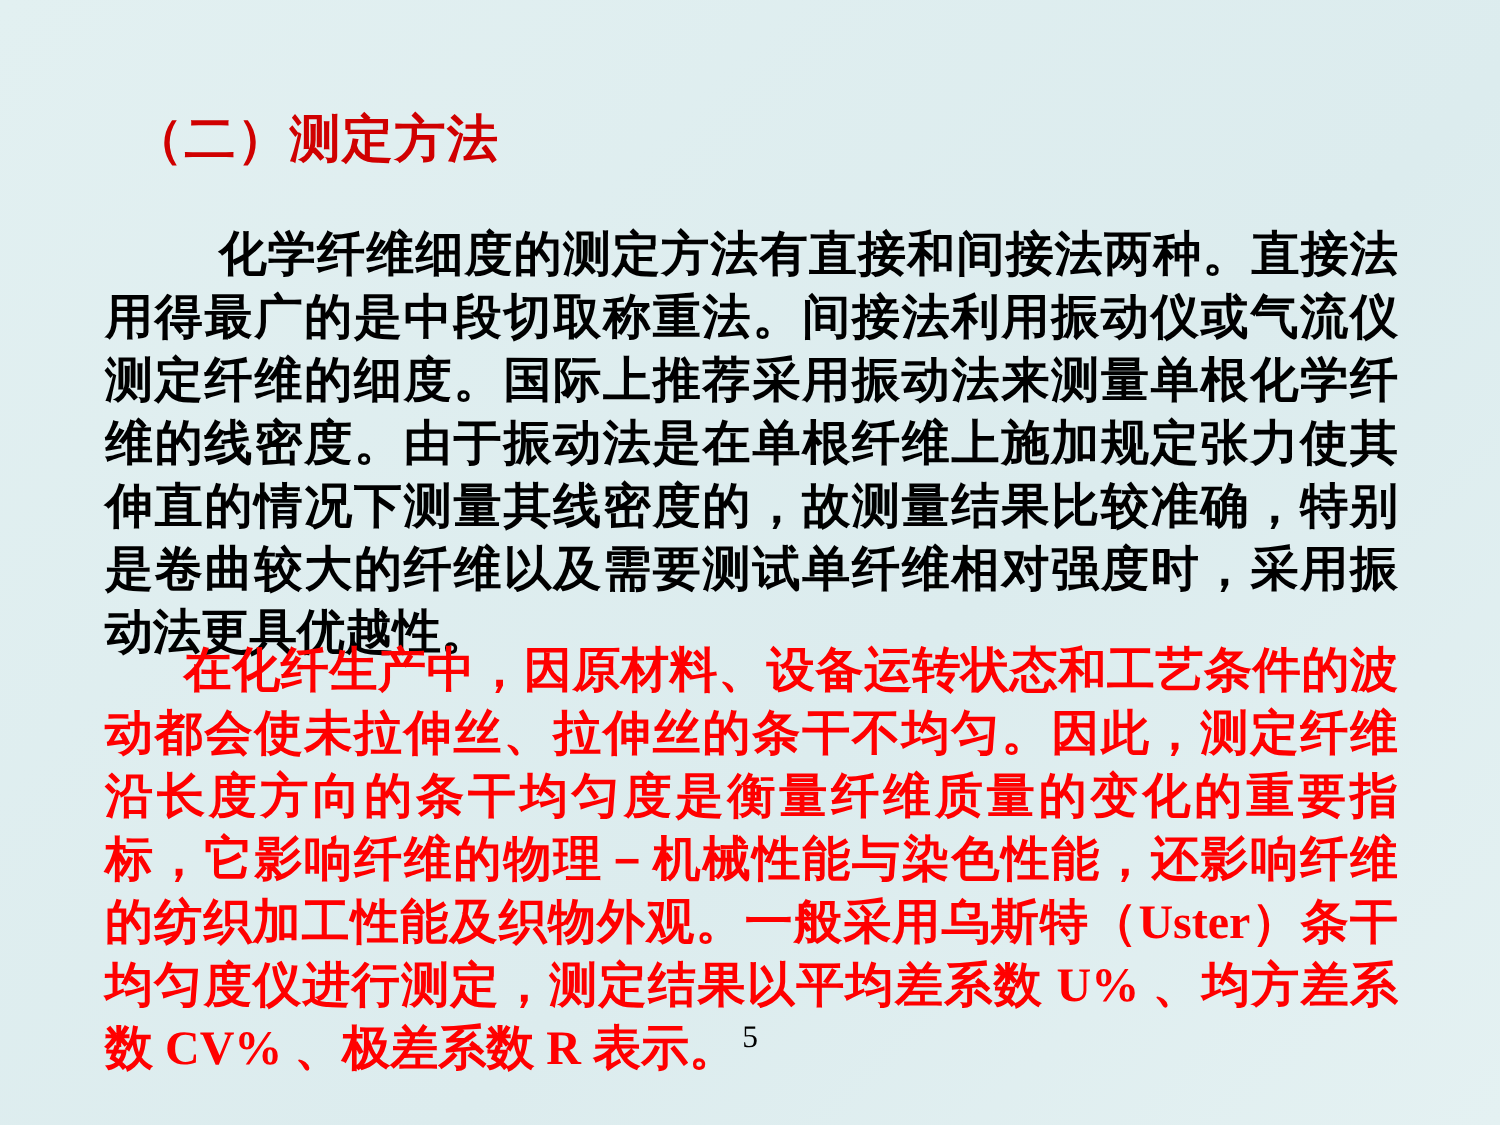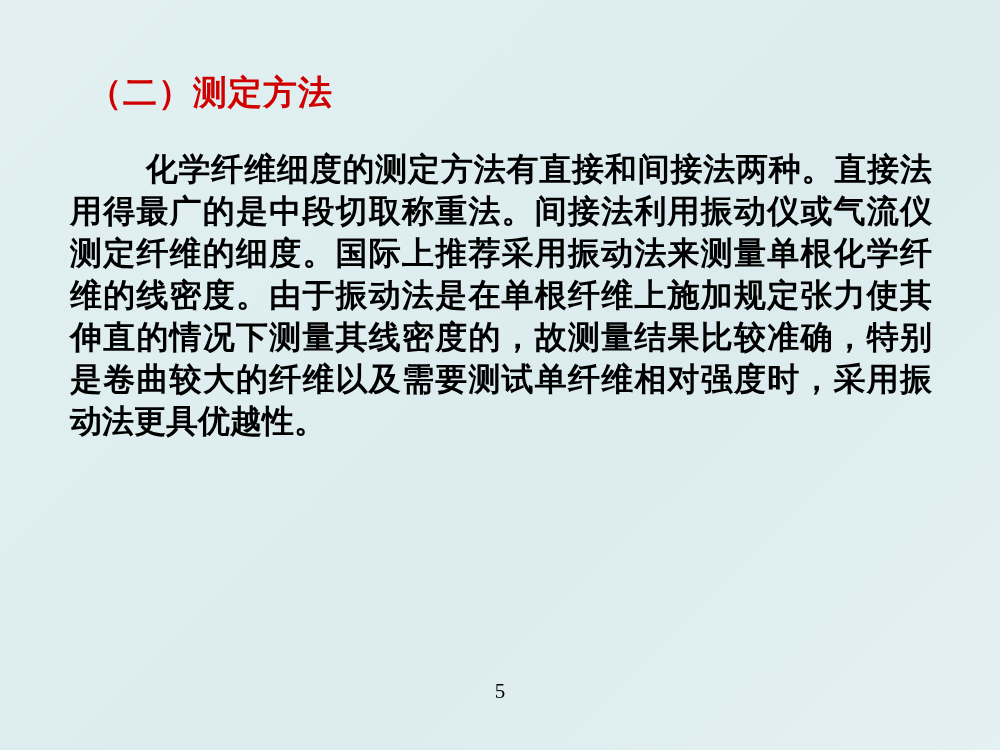--- a/index.html
+++ b/index.html
@@ -71,16 +71,19 @@
 <body>
 
 <div class="slide">
 
   <div class="slide-title">（二）测定方法</div>
 
   <div class="body-block para-black">
     <span class="indent"></span><span>化学纤维细度的测定方法有直接和间接法两种。直接法用得最广的是中段切取称重法。间接法利用振动仪或气流仪测定纤维的细度。国际上推荐采用振动法来测量单根化学纤维的线密度。由于振动法是在单根纤维上施加规定张力使其伸直的情况下测量其线密度的，故测量结果比较准确，特别是卷曲较大的纤维以及需要测试单纤维相对强度时，采用振动法更具优越性。</span>
   </div>
 
+  <div class="body-block para-red">
+    <span class="indent-sm"></span><span>在化纤生产中，因原材料、设备运转状态和工艺条件的波动都会使未拉伸丝、拉伸丝的条干不均匀。因此，测定纤维沿长度方向的条干均匀度是衡量纤维质量的变化的重要指标，它影响纤维的物理－机械性能与染色性能，还影响纤维的纺织加工性能及织物外观。一般采用乌斯特（Uster）条干均匀度仪进行测定，测定结果以平均差系数 U% 、均方差系数 CV% 、极差系数 R  表示。</span>
+  </div>
 
   <div class="page-number">5</div>
 
 </div>
 
 </body></html>

